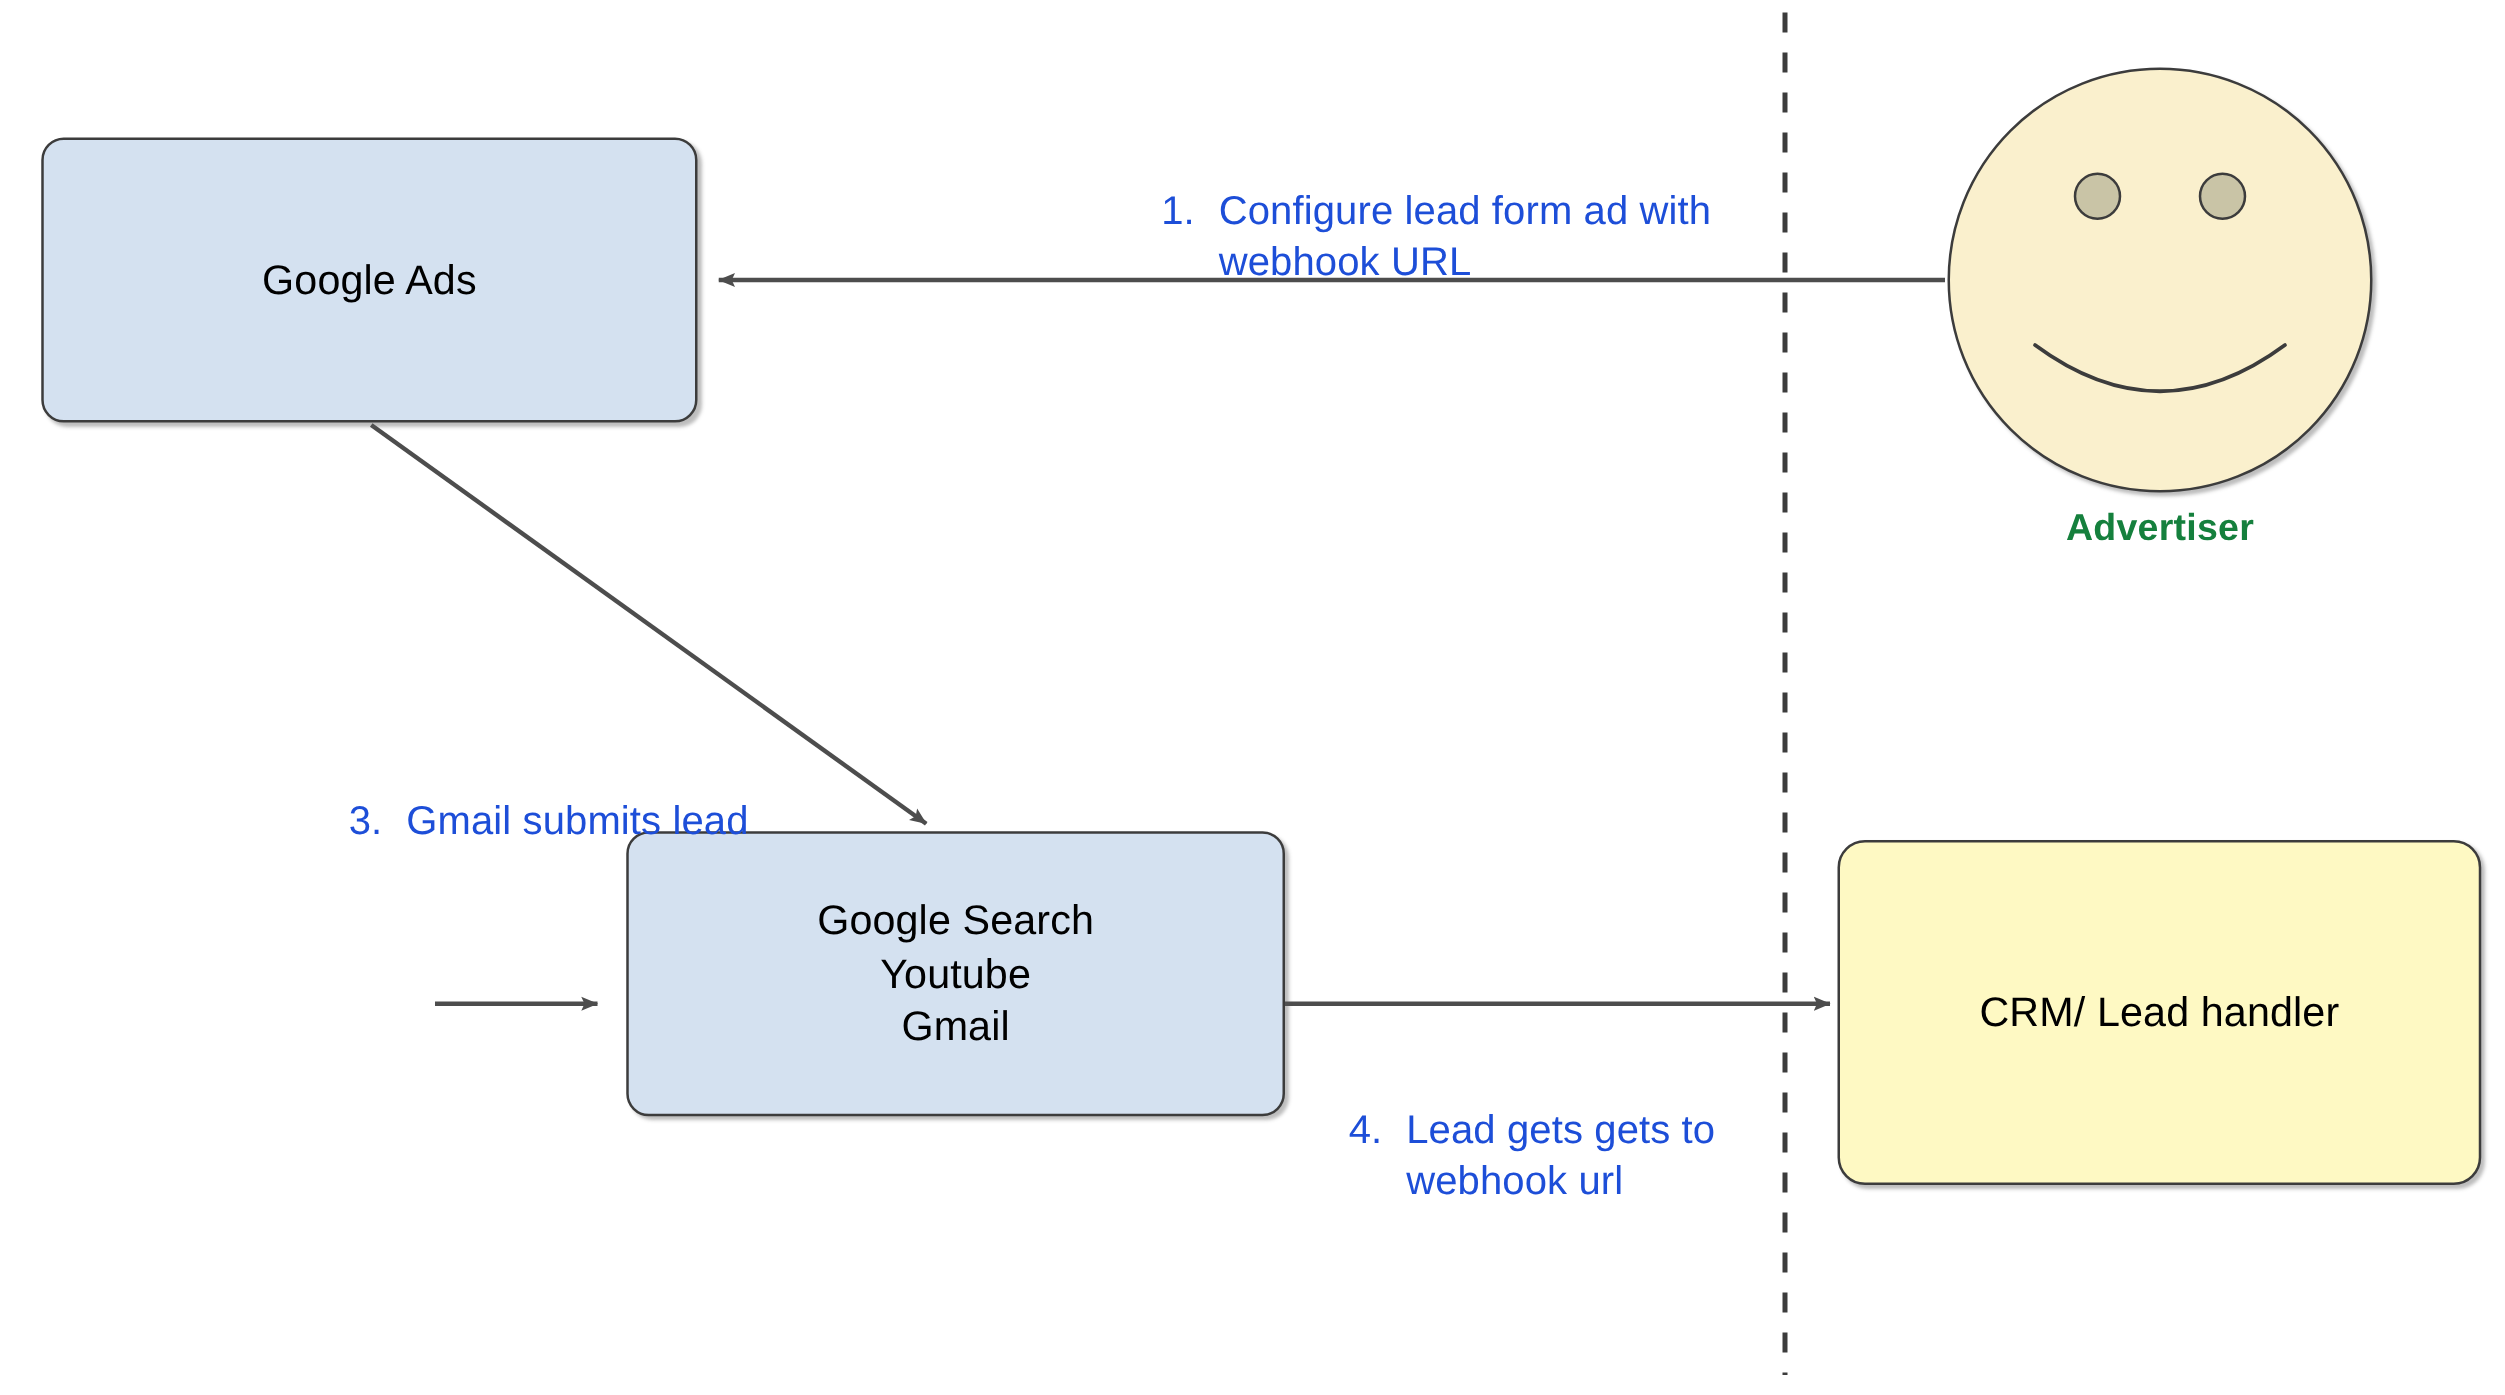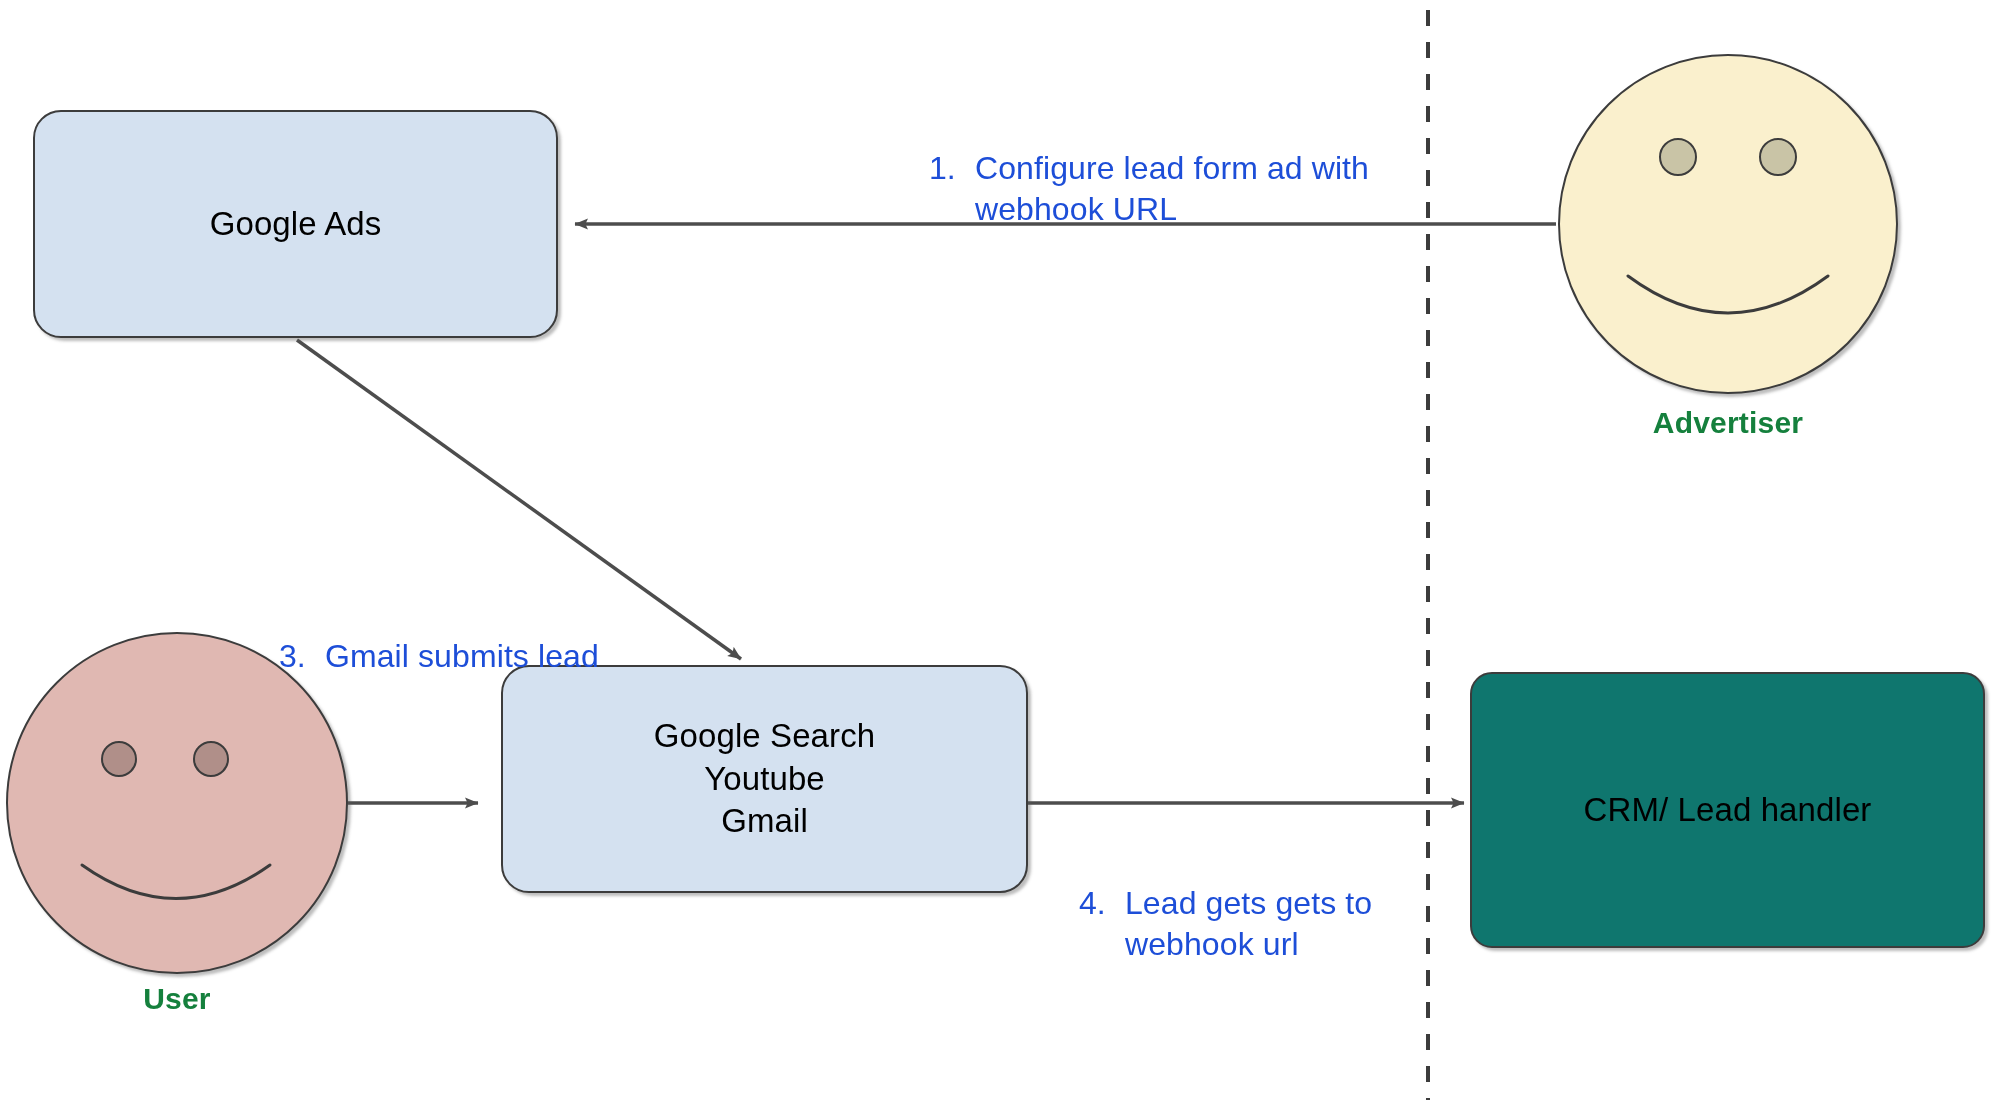--- a/index.html
+++ b/index.html
@@ -39,22 +39,22 @@
     box-shadow: 3px 3px 3px rgba(90,90,90,0.40);
   }
   .node .node-label {
     font-size: 33px;
     line-height: 1.30;
     color: #000000;
     letter-spacing: 0.1px;
     white-space: pre-line;
   }
 
-  .box-blue  { background: #d4e1f0; border-radius: 28px; }
-  .box-cream { background: #0f766e; border-radius: 22px; }
+  .box-blue  { background: #d4e1f0; border-radius: 18px; }
+  .box-cream { background: #fef9c3; border-radius: 22px; }
 
   
   .actor {
     position: absolute;
   }
   .actor-face {
     position: absolute;
     left: 0;
     top: 0;
     border-radius: 50%;
@@ -139,29 +139,20 @@
   <div class="actor" style="left:1558px; top:54px; width:340px; height:340px;">
     <div class="actor-face" style="width:340px; height:340px; background:#faf0cd;"></div>
     <svg class="face-detail" width="340" height="340" viewBox="0 0 340 340">
       <circle cx="120" cy="103" r="18" fill="#c9c4a6" stroke="#3c3c3c" stroke-width="2"></circle>
       <circle cx="220" cy="103" r="18" fill="#c9c4a6" stroke="#3c3c3c" stroke-width="2"></circle>
       <path d="M 70 222 Q 170 296 270 222" fill="none" stroke="#3c3c3c" stroke-width="3" stroke-linecap="round"></path>
     </svg>
     <div class="actor-name" style="top:352px;">Advertiser</div>
   </div>
 
-  <div class="actor" style="left:6px; top:632px; width:342px; height:342px;">
-    <div class="actor-face" style="width:342px; height:342px; background:#e0b8b2;"></div>
-    <svg class="face-detail" width="342" height="342" viewBox="0 0 342 342">
-      <circle cx="113" cy="127" r="17" fill="#b08f89" stroke="#3c3c3c" stroke-width="2"></circle>
-      <circle cx="205" cy="127" r="17" fill="#b08f89" stroke="#3c3c3c" stroke-width="2"></circle>
-      <path d="M 76 233 Q 170 300 264 233" fill="none" stroke="#3c3c3c" stroke-width="3" stroke-linecap="round"></path>
-    </svg>
-    <div class="actor-name" style="top:350px;">User</div>
-  </div>
 
   <div class="edge-label" style="left:893px; top:107px;">
     <span class="num">1.</span><span class="txt">Configure lead form ad with
 webhook URL</span>
   </div>
 
 
   <div class="edge-label" style="left:243px; top:595px;">
     <span class="num">3.</span><span class="txt">Gmail submits lead</span>
   </div>

